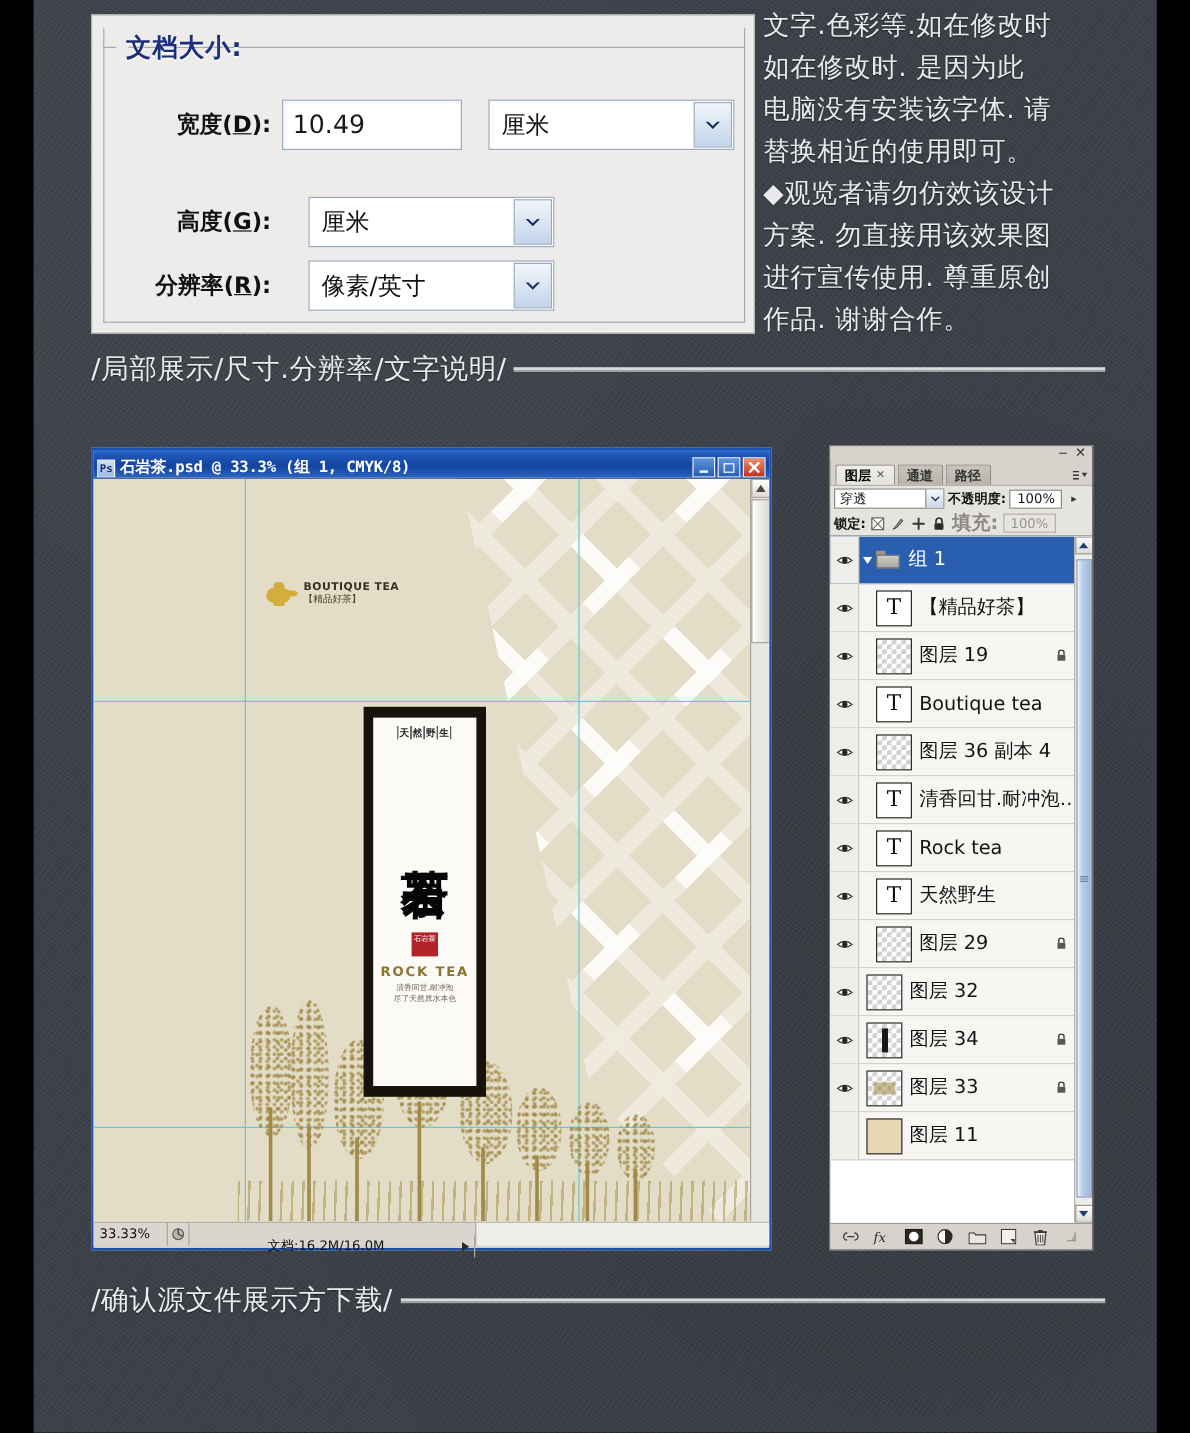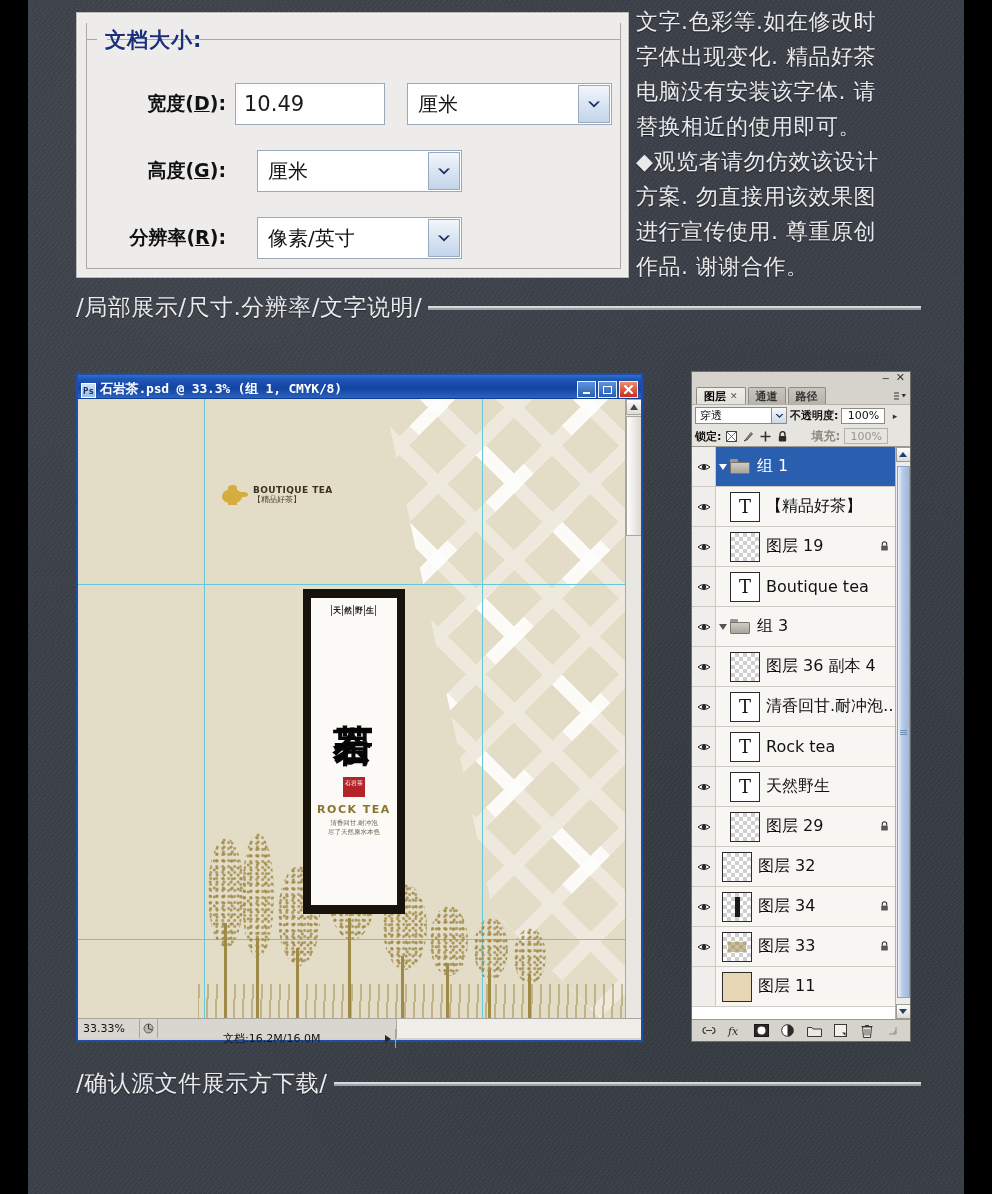--- a/index.html
+++ b/index.html
@@ -329,21 +329,21 @@
     width: 44px; height: 16px; background: #fff; border: 1px solid #8e8b85;
     font-size: 11px; display: flex; align-items: center; justify-content: center;
   }
   #lp-oparrow { width: 13px; text-align: center; font-size: 9px; color: #333; }
   #lp-lockrow {
     height: 21px; display: flex; align-items: center; padding: 0 3px; gap: 4px;
     background: #e6e4de; border-bottom: 1px solid #9b9890;
   }
   #lp-locklabel { font-size: 11px; font-weight: bold; }
   .lockicon { width: 13px; height: 13px; display: flex; align-items: center; justify-content: center; }
-  #lp-filllabel { font-size: 12px; color: #8b8880; margin-left: 18px; font-weight: bold; }
+  #lp-filllabel { font-size: 16px; color: #8b8880; margin-left: 0; font-weight: bold; }
   #lp-fillval {
     width: 44px; height: 16px; background: #e6e4de; border: 1px solid #b4b1aa;
     font-size: 11px; color: #97948c; display: flex; align-items: center; justify-content: center;
   }
   #lp-list { flex: 1; position: relative; overflow: hidden; background: #fff; display: flex; }
   #lp-rows { flex: 1; overflow: hidden; }
   .lrow {
     height: 40px; display: flex; align-items: center;
     border-bottom: 1px solid #cdcac3; background: #f7f6f3;
   }
@@ -426,21 +426,21 @@
       <div class="ds-select">
         <span class="sv">厘米</span>
         <span class="ds-caret">
           <svg width="14" height="9" viewBox="0 0 14 9">
               <path d="M1 1.5 L7 7.5 L13 1.5 L10.6 1.5 L7 5 L3.4 1.5 Z" fill="#16325c"></path>
             </svg>
         </span>
       </div>
     </div>
 
-    <div class="ds-row" style="top:135px">
+    <div class="ds-row" style="top:149px">
       <div class="ds-label"><span>高度(</span><u>G</u><span>):</span></div>
       <div class="ds-gap"></div>
       <div class="ds-select">
         <span class="sv">厘米</span>
         <span class="ds-caret">
           <svg width="14" height="9" viewBox="0 0 14 9">
               <path d="M1 1.5 L7 7.5 L13 1.5 L10.6 1.5 L7 5 L3.4 1.5 Z" fill="#16325c"></path>
             </svg>
         </span>
       </div>
@@ -455,21 +455,21 @@
           <svg width="14" height="9" viewBox="0 0 14 9">
               <path d="M1 1.5 L7 7.5 L13 1.5 L10.6 1.5 L7 5 L3.4 1.5 Z" fill="#16325c"></path>
             </svg>
         </span>
       </div>
     </div>
   </div>
 
   <div id="descr">
     <p>文字.色彩等.如在修改时</p>
-    <p>字体出现变化. 精品好茶</p>
+    <p>如在修改时. 是因为此</p>
     <p>电脑没有安装该字体. 请</p>
     <p>替换相近的使用即可。</p>
     <p>◆观览者请勿仿效该设计</p>
     <p>方案. 勿直接用该效果图</p>
     <p>进行宣传使用. 尊重原创</p>
     <p>作品. 谢谢合作。</p>
   </div>
 
   <div class="caption" id="cap1">
     <span class="ctext">/局部展示/尺寸.分辨率/文字说明/</span>
@@ -732,39 +732,20 @@
                 <path d="M1 5 Q7 0 13 5 Q7 10 1 5 Z" fill="#fff" stroke="#222" stroke-width="1"></path>
                 <circle cx="7" cy="5" r="2.2" fill="#222"></circle>
               </svg>
             </span>
           <span class="indent"></span>
           <span class="thumb">T</span>
           <span class="lname">Boutique tea</span>
           <span class="lock"></span>
         </div>
 
-        <div class="lrow">
-          <span class="eye">
-              <svg width="14" height="10" viewBox="0 0 14 10">
-                <path d="M1 5 Q7 0 13 5 Q7 10 1 5 Z" fill="#fff" stroke="#222" stroke-width="1"></path>
-                <circle cx="7" cy="5" r="2.2" fill="#222"></circle>
-              </svg>
-            </span>
-          <span class="twisty">
-              <svg width="8" height="6" viewBox="0 0 8 6">
-                <path d="M0 0 L8 0 L4 6 Z" fill="#555"></path>
-              </svg>
-            </span>
-          <span class="folder-ic">
-              <i class="tab"></i>
-              <i class="bdy"></i>
-            </span>
-          <span class="lname">组 3</span>
-          <span class="lock"></span>
-        </div>
 
         <div class="lrow">
           <span class="eye">
               <svg width="14" height="10" viewBox="0 0 14 10">
                 <path d="M1 5 Q7 0 13 5 Q7 10 1 5 Z" fill="#fff" stroke="#222" stroke-width="1"></path>
                 <circle cx="7" cy="5" r="2.2" fill="#222"></circle>
               </svg>
             </span>
           <span class="indent"></span>
           <span class="thumb checker"></span>

